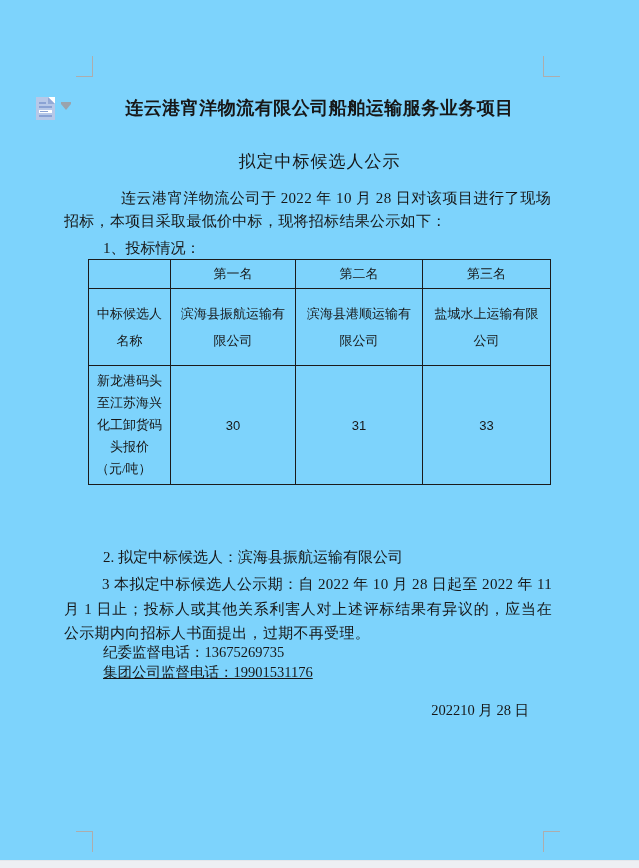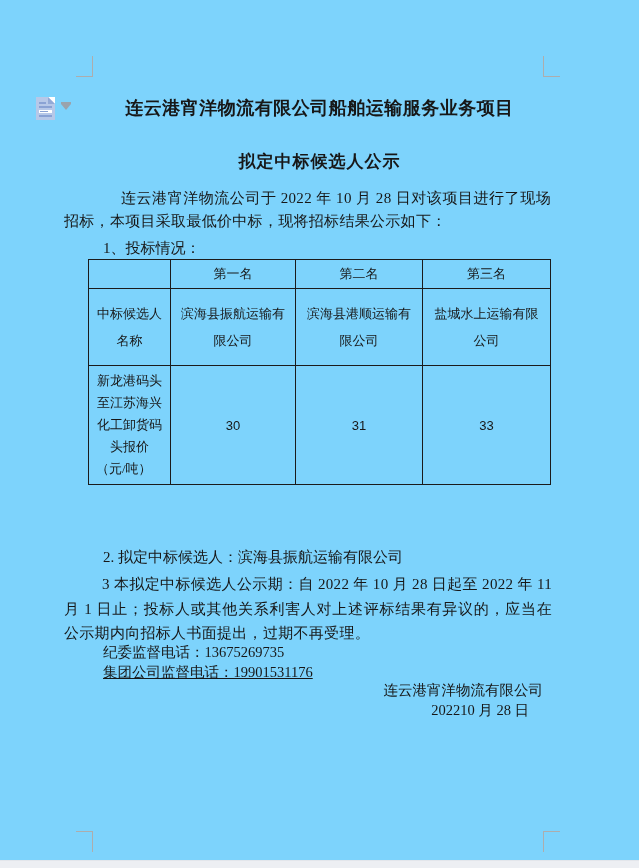--- a/index.html
+++ b/index.html
@@ -18,21 +18,21 @@
   .paste-btn { position: absolute; left: 34px; top: 95px; width: 42px; height: 30px; cursor: pointer; }
   .paste-btn svg { position: absolute; left: 0; top: 0; }
   .paste-arrow { position: absolute; left: 27px; top: 9px; width: 0; height: 0;
                  border-left: 5px solid transparent; border-right: 5px solid transparent;
                  border-top: 6px solid #9aa3ad; }
   .paste-arrow::after { content:""; position:absolute; left:-5px; top:-8px; width:10px; height:2px; background:#9aa3ad; }
 
   .doc-title { position: absolute; left: 0; top: 96px; width: 639px; text-align: center;
                font-size: 18px; font-weight: bold; letter-spacing: 0.5px; }
   .doc-subtitle { position: absolute; left: 0; top: 150px; width: 639px; text-align: center;
-                  font-size: 17px; font-weight: bold; letter-spacing: 1px; }
+                  font-size: 17px; font-weight: normal; letter-spacing: 1px; }
 
   .intro { position: absolute; left: 64px; top: 187px; width: 487px; font-size: 15px;
            line-height: 23px; text-indent: 57px; text-align: justify; word-break: break-all;
            letter-spacing: 0.3px; }
   .sec1 { position: absolute; left: 103px; top: 239px; font-size: 15px; }
 
   table.bid { position: absolute; left: 88px; top: 259px; width: 462px;
               border-collapse: collapse; table-layout: fixed; }
   table.bid td { border: 1px solid #1b1b1b; vertical-align: middle; text-align: center;
                  font-size: 13px; overflow: hidden; }
@@ -116,17 +116,16 @@
       </tr>
     </tbody>
   </table>
 
   <div class="item2">2. 拟定中标候选人：滨海县振航运输有限公司</div>
   <div class="item3">3 本拟定中标候选人公示期：自 2022 年 10 月 28 日起至 2022 年 11 月 1 日止；投标人或其他关系利害人对上述评标结果有异议的，应当在公示期内向招标人书面提出，过期不再受理。</div>
 
   <div class="phone1">纪委监督电话：13675269735</div>
   <div class="phone2">集团公司监督电话：19901531176</div>
 
-  <div class="sig">连云港宵洋物流有限公司</div>
   <div class="sig-date">202210 月 28 日</div>
 
   <div class="bottom-strip"></div>
 </div>
 
 </body></html>

